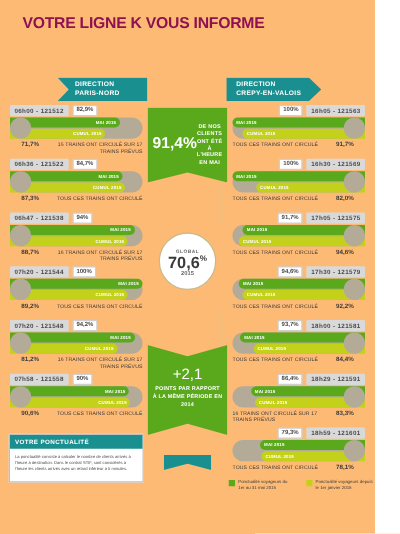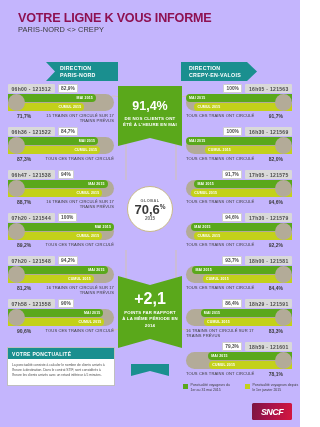--- a/index.html
+++ b/index.html
@@ -2,21 +2,21 @@
 <html><head>
 <meta charset="utf-8">
 <style>
   * { box-sizing: border-box; margin: 0; padding: 0; }
   html, body {
     width: 300px; height: 427px;
     background: #ffffff;
     font-family: "Liberation Sans", sans-serif;
     overflow: hidden;
   }
-  .page { position: relative; width: 300px; height: 427px; background:#c4b5fd; }
+  .page { position: relative; width: 300px; height: 427px; background:#fdba74; }
 
   
   .header { padding: 12px 0 0 18px; }
   .title {
     font-size: 12.6px; font-weight: bold; letter-spacing: -0.2px;
     color: #8e1152; line-height: 1.05;
   }
   .subtitle {
     font-size: 7.4px; color: #3a3a3a; margin-top: 3px; line-height: 1.35;
     letter-spacing: 0.1px;
@@ -86,21 +86,21 @@
   .foot-pct { font-size: 5px; font-weight: bold; color: #3a3a3a; padding-left: 9px; }
   .row.right .foot-pct { padding-left: 0; padding-right: 9px; }
   .foot-note { font-size: 4.1px; color: #3a3a3a; line-height: 1.3; text-align: right; letter-spacing: 0.1px; }
   .row.right .foot-note { text-align: left; }
 
   
   .centre { position: absolute; left: 118px; top: 86px; width: 64px; }
 
   .cc-badge {
     width: 64px; height: 60px; background: #5aa81b; color: #fff;
-    display: flex; flex-direction: column; align-items: center; justify-content: center;
+    display: flex; flex-direction: row; align-items: center; justify-content: center;
     text-align: center; padding: 4px 4px 8px;
     clip-path: polygon(0 0, 100% 0, 100% 100%, 50% calc(100% - 8px), 0 100%);
   }
   .cc-big { font-size: 12.5px; font-weight: bold; line-height: 1; }
   .cc-small { font-size: 4.4px; font-weight: bold; line-height: 1.35; margin-top: 3px; letter-spacing: 0.2px; }
 
   .cc-circle {
     position: absolute; left: 9px; top: 100px; width: 46px; height: 46px;
     border: 1.1px solid #c8b98a; border-radius: 50%;
     display: flex; flex-direction: column; align-items: center; justify-content: center;
@@ -111,21 +111,21 @@
   .cc-circ-big sup { font-size: 6.5px; }
   .cc-circ-year { font-size: 4.6px; color: #6a6a6a; font-weight: bold; }
 
   .cc-badge2 {
     position: absolute; left: 0; top: 190px; width: 64px; height: 72px;
     background: #5aa81b; color: #fff;
     display: flex; flex-direction: column; align-items: center; justify-content: center;
     text-align: center; padding: 6px 4px 10px;
     clip-path: polygon(0 0, 50% 9px, 100% 0, 100% 100%, 50% calc(100% - 9px), 0 100%);
   }
-  .cc-plus { font-size: 16px; font-weight: bold; line-height: 1; text-align: center; }
+  .cc-plus { font-size: 12px; font-weight: normal; line-height: 1; text-align: center; }
   .cc-plus-sub { font-size: 4.3px; font-weight: bold; line-height: 1.45; margin-top: 3px; letter-spacing: 0.2px; }
 
   .cc-ribbon {
     position: absolute; left: 13px; top: 278px; width: 38px; height: 12px;
     background: #1a8f8f;
     clip-path: polygon(0 0, 100% 0, 100% 100%, 50% calc(100% - 5px), 0 100%);
   }
 
   
   .connector { position: absolute; left: 0; top: 0; width: 300px; height: 427px; pointer-events: none; }
@@ -160,21 +160,20 @@
     letter-spacing: -0.6px;
   }
 </style>
 </head>
 <body>
 
 <div class="page">
 
   <div class="header">
     <div class="title">VOTRE LIGNE K VOUS INFORME</div>
-    <div class="subtitle2">PARIS-NORD &lt;&gt; CREPY</div>
   </div>
 
   <svg class="connector" viewBox="0 0 300 427">
     <path d="M112 96 C126 96 126 104 126 112 L126 180" fill="none" stroke="#d8c98f" stroke-width="0.7"></path>
     <path d="M188 96 C176 96 176 104 176 112 L176 180" fill="none" stroke="#d8c98f" stroke-width="0.7"></path>
     <path d="M112 330 C126 330 126 320 126 310 L126 250" fill="none" stroke="#d8c98f" stroke-width="0.7"></path>
     <path d="M188 330 C176 330 176 320 176 310 L176 250" fill="none" stroke="#d8c98f" stroke-width="0.7"></path>
     <polygon points="121,100 131,105 121,110" fill="#e8a33d"></polygon>
     <polygon points="181,100 171,105 181,110" fill="#e8a33d"></polygon>
   </svg>
@@ -433,17 +432,14 @@
       <div class="lg-item">
         <span class="lg-sw dark"></span>
         <span class="lg-txt">Ponctualité voyageurs du 1er au 31 mai 2015</span>
       </div>
       <div class="lg-item">
         <span class="lg-sw light"></span>
         <span class="lg-txt">Ponctualité voyageurs depuis le 1er janvier 2015</span>
       </div>
     </div>
 
-  <div class="sncf">
-    <span>SNCF</span>
-  </div>
 
 </div>
 
 </body></html>

